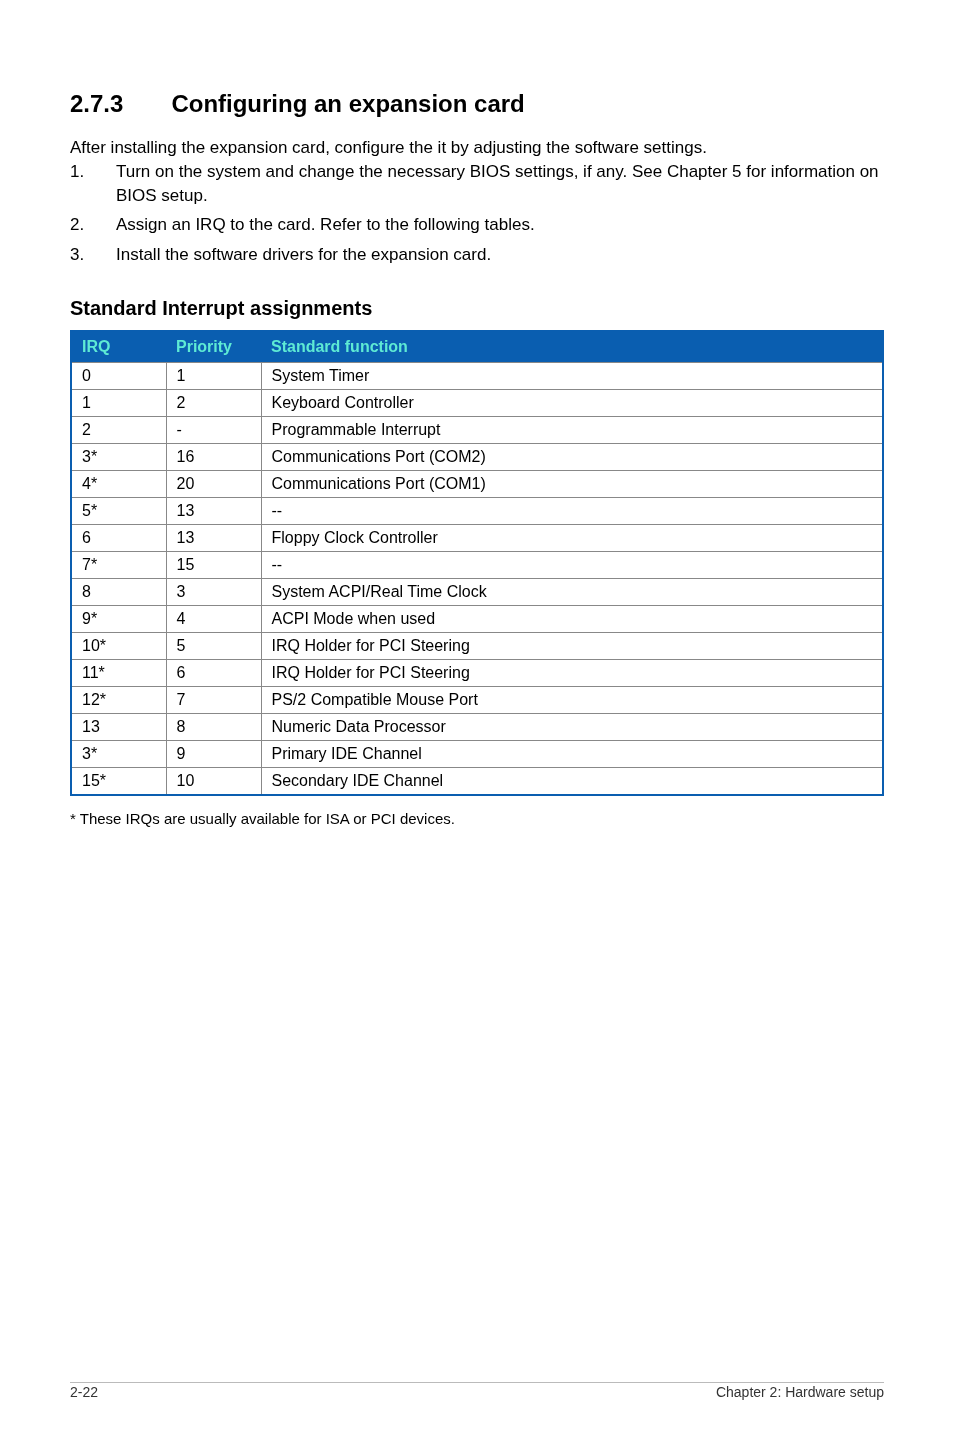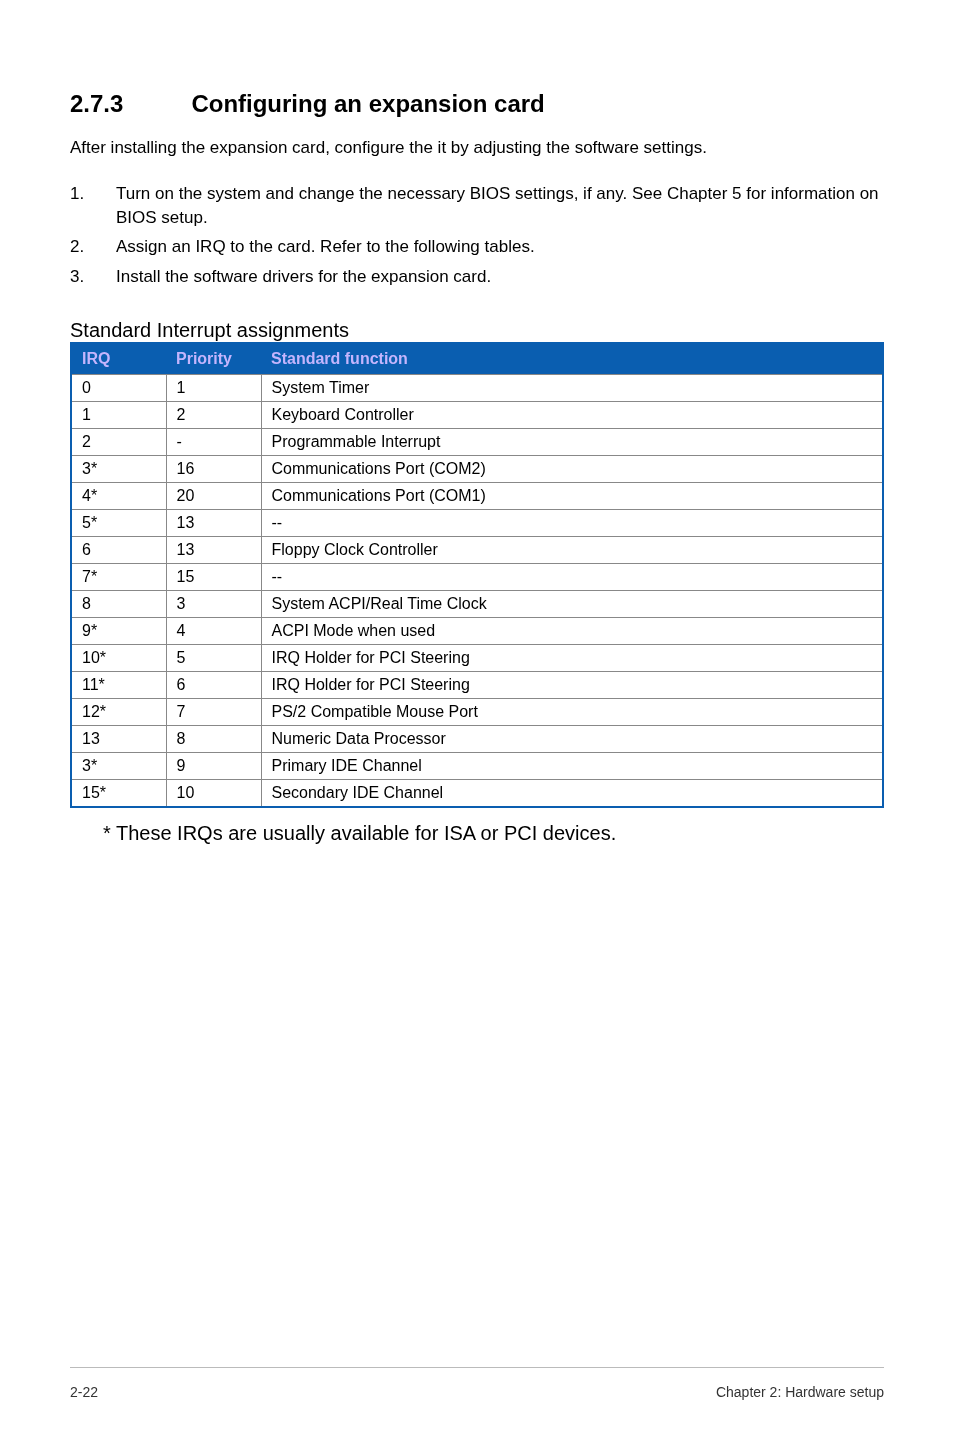--- a/index.html
+++ b/index.html
@@ -16,83 +16,82 @@
       position: relative;
       color: #000;
     }
     .section-heading {
       font-size: 24px;
       font-weight: bold;
       margin-bottom: 18px;
     }
     .section-number {
       display: inline-block;
-      margin-right: 68px;
+      margin-right: 48px;
     }
     .intro-para {
       font-size: 17px;
-      margin-bottom: 22px;
       line-height: 1.4;
     }
     .numbered-list {
       list-style: none;
       margin-bottom: 30px;
     }
     .numbered-list li {
       font-size: 17px;
       line-height: 1.4;
       margin-bottom: 6px;
       display: flex;
     }
     .list-num {
       width: 46px;
       flex-shrink: 0;
     }
     .sub-heading {
       font-size: 20px;
-      font-weight: normal;
+      font-weight: bold;
+      margin-bottom: 10px;
     }
     table {
       width: 100%;
       border-collapse: collapse;
       border: 2px solid #0a5eb0;
       margin-bottom: 14px;
     }
     thead th {
       background: #0a5eb0;
-      color: #c4b5fd;
+      color: #5eead4;
       font-weight: bold;
       text-align: left;
       padding: 6px 10px;
       font-size: 16px;
     }
     tbody td {
       border: 1px solid #888;
       padding: 4px 10px;
       font-size: 16px;
     }
     thead th:first-child,
     tbody td:first-child {
       width: 95px;
     }
     thead th:nth-child(2),
     tbody td:nth-child(2) {
       width: 95px;
     }
     .footnote {
-      font-size: 20px;
-      margin-left: 33px;
+      font-size: 15px;
     }
     .footer {
       position: absolute;
       bottom: 38px;
       left: 70px;
       right: 70px;
       border-top: 1px solid #bbb;
-      padding-top: 16px;
+      padding-top: 1px;
       display: flex;
       justify-content: space-between;
       font-size: 14px;
       color: #333;
       align-items: center;
     }
   </style>
 </head>
 <body>
 

